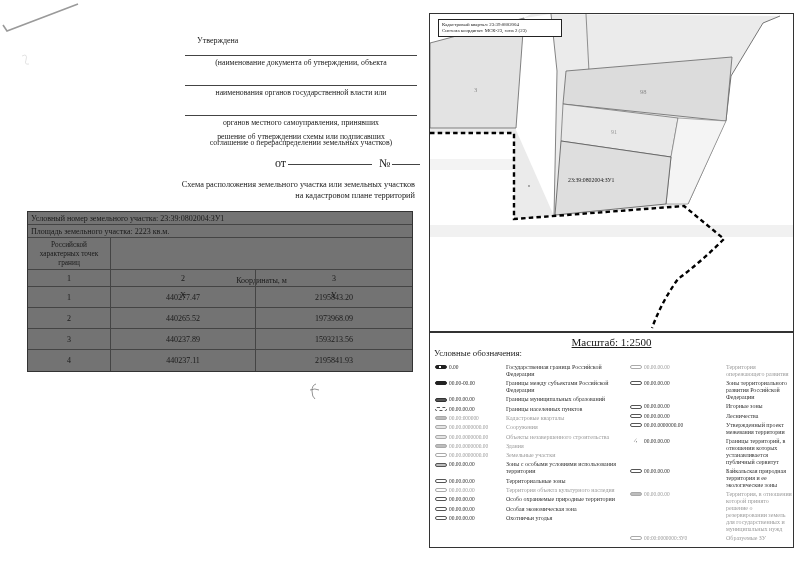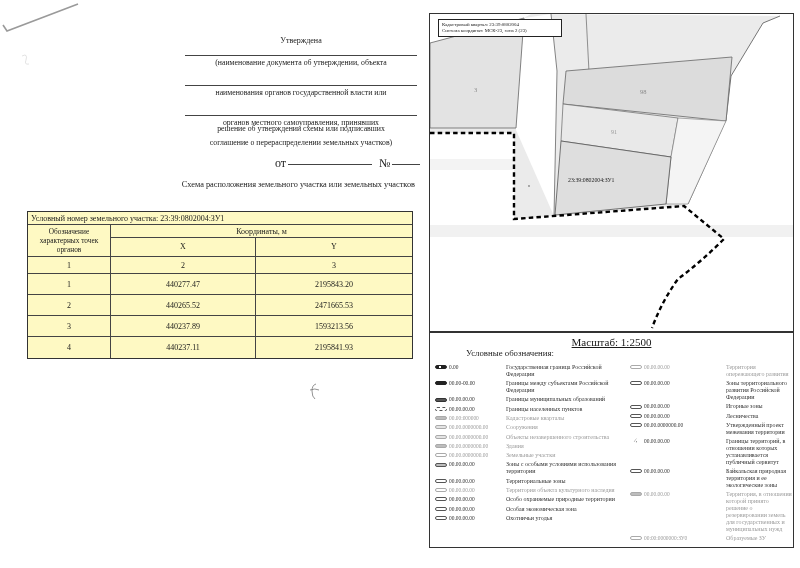--- a/index.html
+++ b/index.html
@@ -2,40 +2,40 @@
 <html><head>
 <meta charset="utf-8">
 <style>
   * { margin:0; padding:0; box-sizing:border-box; }
   html,body { width:800px; height:568px; background:#fff; overflow:hidden;
               font-family:"Liberation Serif","DejaVu Serif",serif; color:#1a1a1a; }
   #sheet { position:relative; width:800px; height:568px; background:#fff; }
 
   
   .approval { position:absolute; left:185px; top:36px; width:232px; font-size:8px; }
-  .approval .ttl { position:absolute; top:0; left:0; width:100%; text-align:center; }
+  .approval .ttl { position:absolute; top:0; left:12px; width:100%; text-align:left; }
   .hr { position:absolute; left:0; width:100%; border-top:1px solid #444; height:0; }
   .cap { position:absolute; left:0; width:100%; text-align:center; font-size:7.8px; line-height:9.5px; }
   .fromrow { position:absolute; top:120px; left:0; width:100%; height:12px; font-size:12px; }
   .fromrow .w1 { position:absolute; left:90px; top:0; }
   .fromrow .b1 { position:absolute; left:103px; top:8px; width:84px; border-bottom:1px solid #444; height:0; }
   .fromrow .w2 { position:absolute; left:194px; top:0; }
   .fromrow .b2 { position:absolute; left:207px; top:8px; width:28px; border-bottom:1px solid #444; height:0; }
 
   .scheme-title { position:absolute; left:35px; top:179px; width:380px; text-align:right;
                   font-size:8.3px; line-height:11px; }
 
   
   .cad-table { position:absolute; left:27px; top:211px; width:386px; border:1.5px solid #333;
-               font-size:8px; background:#fef9c3; }
+               font-size:8px; background:#737373; }
   .t-span { border-bottom:1px solid #444; padding:1px 0 1px 3px; line-height:11px; height:13px; }
   .t-header { display:flex; border-bottom:1px solid #444; height:32px; }
   .t-c1h { width:83px; border-right:1px solid #444; display:flex; align-items:center;
            justify-content:center; text-align:center; font-size:7.3px; line-height:9px; padding:0 3px; }
-  .t-right { flex:1; display:flex; flex-direction:column; }
+  .t-right { flex:1; display:flex; flex-direction:column;margin-top:36px; }
   .t-coords { height:13px; border-bottom:1px solid #444; text-align:center; line-height:13px; }
   .t-xy { flex:1; display:flex; }
   .t-x { width:145px; border-right:1px solid #444; text-align:center; line-height:18px; }
   .t-y { flex:1; text-align:center; line-height:18px; }
   .t-drow { display:flex; border-bottom:1px solid #444; }
   .t-drow:last-child { border-bottom:none; }
   .t-drow .c1 { width:83px; border-right:1px solid #444; text-align:center; }
   .t-drow .c2 { width:145px; border-right:1px solid #444; text-align:center; }
   .t-drow .c3 { flex:1; text-align:center; }
   .rnum { height:17px; line-height:17px; }
@@ -45,21 +45,21 @@
   .map-panel { position:absolute; left:429px; top:13px; width:365px; height:319px;
                border:1px solid #333; background:#fff; }
   .map-panel svg { position:absolute; left:0; top:0; }
   .info-box { position:absolute; left:8px; top:5px; width:124px; border:1px solid #222;
               background:#fff; padding:2px 3px; font-size:4.9px; line-height:6.2px; white-space:nowrap; }
 
   
   .legend-panel { position:absolute; left:429px; top:332px; width:365px; height:216px;
                   border:1px solid #333; border-top:1px solid #333; background:#fff; }
   .scale-line { position:absolute; top:3px; left:0; width:100%; text-align:center; font-size:11px;text-decoration:underline; }
-  .leg-title { position:absolute; top:15px; left:4px; font-size:8.8px;margin-left:32px; }
+  .leg-title { position:absolute; top:15px; left:4px; font-size:8.8px; }
   .leg-col { position:absolute; top:31px; }
   .leg-col.lft { left:5px; width:192px; }
   .leg-col.rgt { left:200px; width:162px; }
   .leg-row { display:flex; align-items:flex-start; margin-bottom:2.4px; color:#333; }
   .leg-row.muted { color:#9b9b9b; }
   .sym { width:12px; height:4px; border:0.8px solid #555; border-radius:2px; flex:none;
          margin-top:1.2px; margin-right:2px; background:#fff; }
   .muted .sym { border-color:#aaa; }
   .s-black { background:#222; border-color:#222; }
   .s-blackdash { background:linear-gradient(to right,#222 34%,#fff 34%,#fff 50%,#222 50%); border-color:#222; }
@@ -90,38 +90,40 @@
   </svg>
 
   <div class="approval">
     <div class="ttl">Утверждена</div>
     <div class="hr" style="top:19px"></div>
     <div class="cap" style="top:22px">(наименование документа об утверждении, объекта</div>
     <div class="hr" style="top:49px"></div>
     <div class="cap" style="top:52px">наименования органов государственной власти или</div>
     <div class="hr" style="top:79px"></div>
     <div class="cap" style="top:82px">органов местного самоуправления, принявших</div>
-    <div class="cap" style="top:88px">решение об утверждении схемы или подписавших</div>
+    <div class="cap" style="top:96px">решение об утверждении схемы или подписавших</div>
     <div class="cap" style="top:102px">соглашение о перераспределении земельных участков)</div>
     <div class="fromrow">
       <span class="w1">от</span>
       <span class="b1"></span>
       <span class="w2">№</span>
       <span class="b2"></span>
     </div>
   </div>
 
   <div class="scheme-title">
     <div>Схема расположения земельного участка или земельных участков</div>
+    <div>на кадастровом плане территорий</div>
   </div>
 
   <div class="cad-table">
     <div class="t-span">Условный номер земельного участка: 23:39:0802004:ЗУ1</div>
+    <div class="t-span">Площадь земельного участка: 2223 кв.м.</div>
     <div class="t-header">
-      <div class="t-c1h">Обозначение характерных точек органов</div>
+      <div class="t-c1h">Российской характерных точек границ</div>
       <div class="t-right">
         <div class="t-coords">Координаты, м</div>
         <div class="t-xy">
           <div class="t-x">X</div>
           <div class="t-y">Y</div>
         </div>
       </div>
     </div>
     <div class="t-drow rnum">
       <div class="c1">1</div>
@@ -129,21 +131,21 @@
       <div class="c3">3</div>
     </div>
     <div class="t-drow rdat">
       <div class="c1">1</div>
       <div class="c2">440277.47</div>
       <div class="c3">2195843.20</div>
     </div>
     <div class="t-drow rdat">
       <div class="c1">2</div>
       <div class="c2">440265.52</div>
-      <div class="c3">2471665.53</div>
+      <div class="c3">1973968.09</div>
     </div>
     <div class="t-drow rdat">
       <div class="c1">3</div>
       <div class="c2">440237.89</div>
       <div class="c3">1593213.56</div>
     </div>
     <div class="t-drow rdat">
       <div class="c1">4</div>
       <div class="c2">440237.11</div>
       <div class="c3">2195841.93</div>

